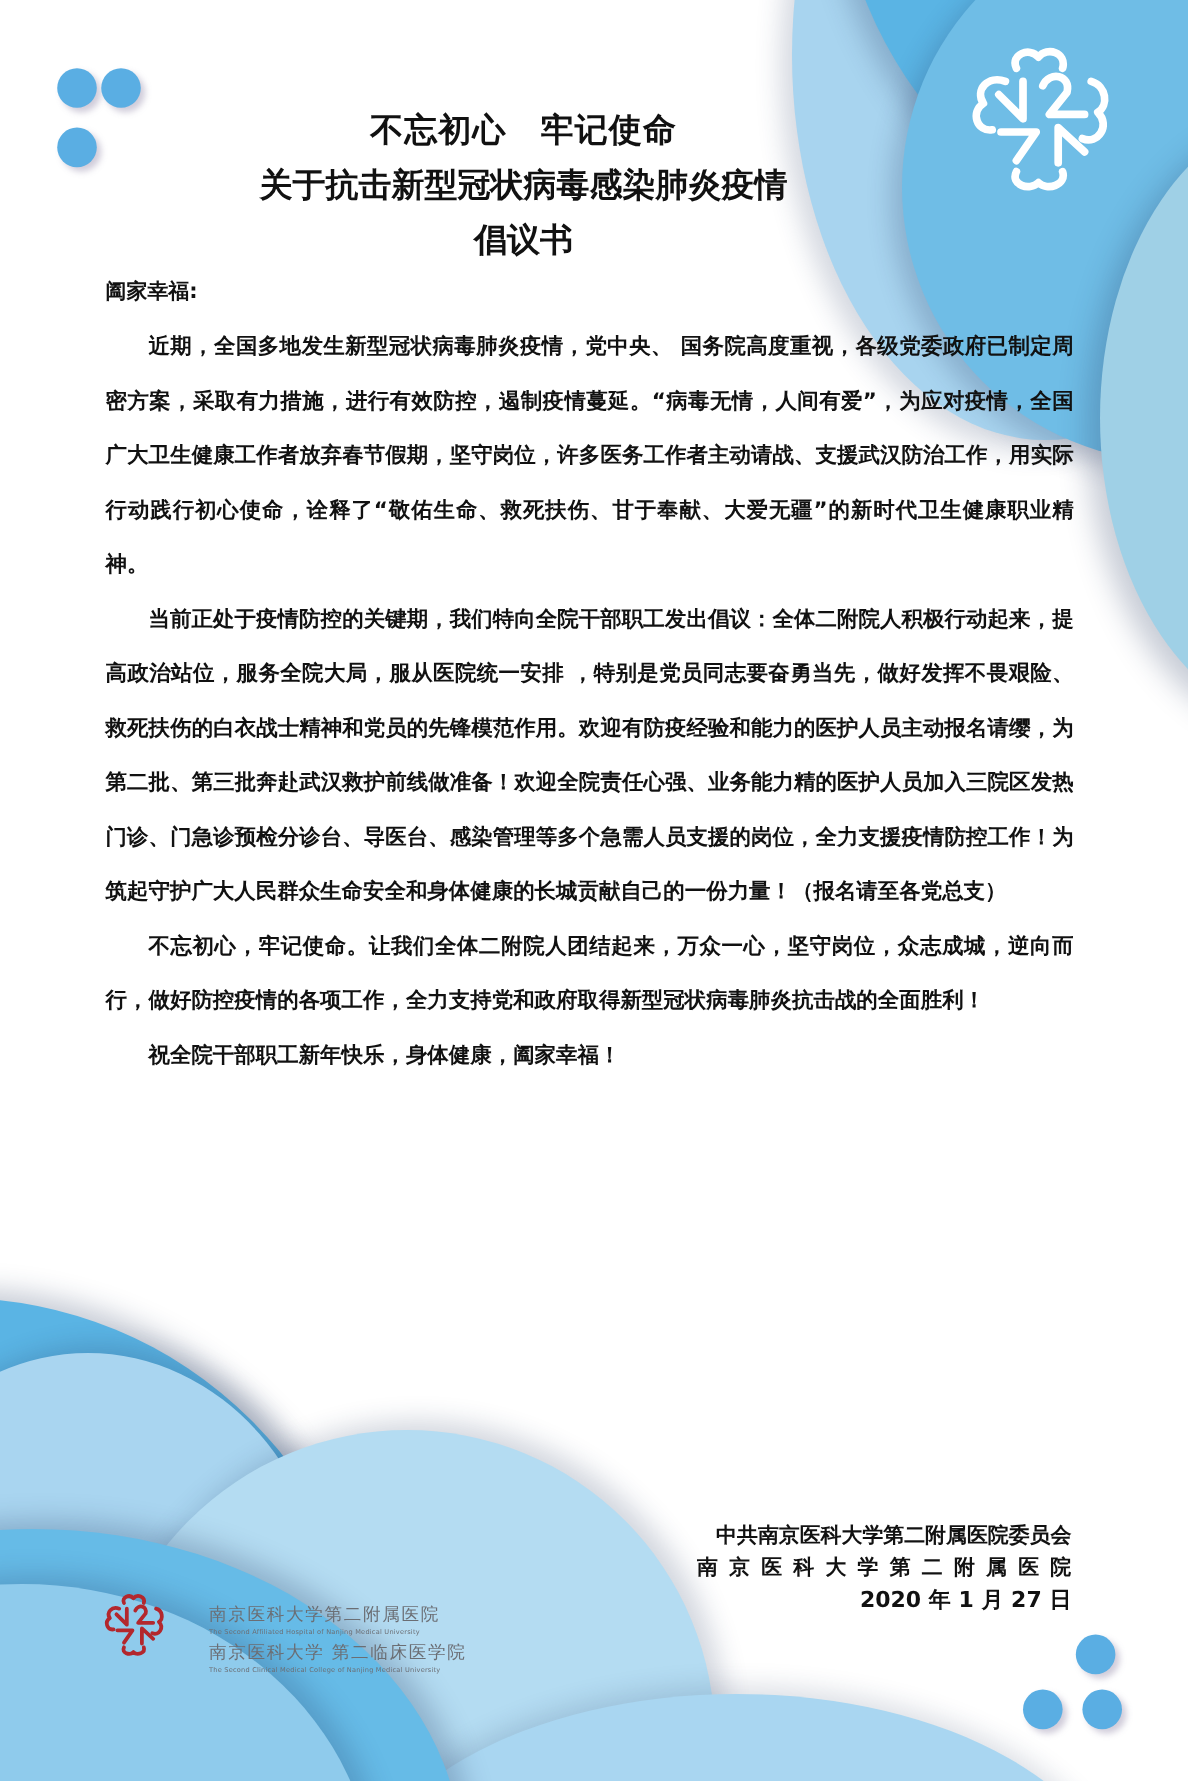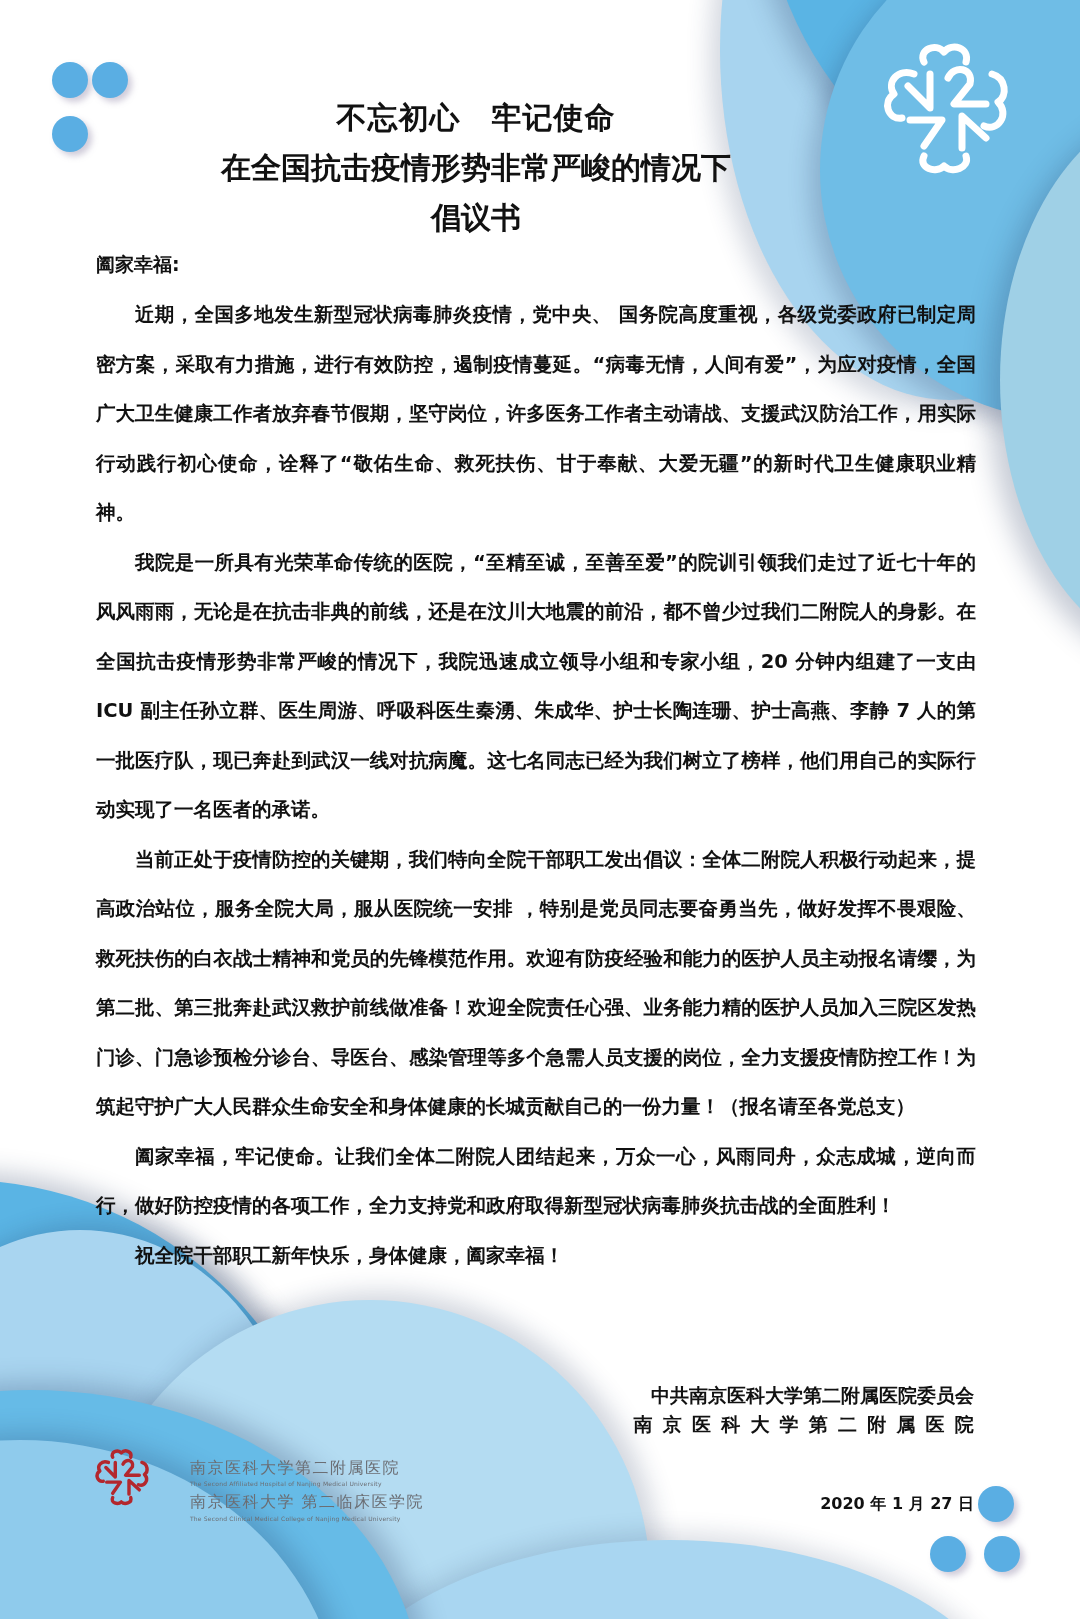--- a/index.html
+++ b/index.html
@@ -37,21 +37,21 @@
     .salutation { position: absolute; left: 96px; top: 252px; font-size: 19px; font-weight: bold; }
     .body-text {
       position: absolute; left: 96px; top: 290px; width: 880px;
       font-size: 19.5px; font-weight: bold; line-height: 49.5px; text-align: justify;
     }
     .body-text p { margin: 0 0 0 0; text-indent: 2em; }
 
     .sign { position: absolute; right: 106px; text-align: right; font-weight: bold; font-size: 19px; }
     .s1 { top: 1383px; text-align: right; }
     .s2 { top: 1412px; letter-spacing: 10.2px; margin-right: -10px; }
-    .s3 { top: 1494px; font-size: 16px; }
+    .s3 { top: 1441px; font-size: 20px; }
 
     .inst { position: absolute; left: 190px; color: #6b6e74; }
     .inst-cn { font-size: 16px; letter-spacing: 1.5px; }
     .inst-en { font-size: 6px; letter-spacing: 0.2px; }
   </style>
 </head>
 <body>
 
 <div class="deco tr2"></div>
 <div class="deco tr1"></div>
@@ -79,29 +79,28 @@
     <path d="M114 36 C128 40 130 58 120 64 C132 76 120 94 106 88"></path>
     <path d="M46 118 C40 130 58 136 66 128 C74 136 92 130 88 118"></path>
     <path d="M52 36 L52 70 L30 48"></path>
     <path d="M70 40 C76 26 96 30 92 46 L76 66 L108 66"></path>
     <path d="M32 82 L64 82 L46 108"></path>
     <path d="M84 110 L84 78 L108 100"></path>
   </g>
 </svg>
 
 <div class="title t1">不忘初心　牢记使命</div>
-<div class="title t2">在全国抗击疫情形势非常严峻的情况下</div>
+<div class="title t2">关于抗击新型冠状病毒感染肺炎疫情</div>
 <div class="title t3">倡议书</div>
 
 <div class="salutation">阖家幸福:</div>
 <div class="body-text">
   <p>近期，全国多地发生新型冠状病毒肺炎疫情，党中央、 国务院高度重视，各级党委政府已制定周密方案，采取有力措施，进行有效防控，遏制疫情蔓延。“病毒无情，人间有爱”，为应对疫情，全国广大卫生健康工作者放弃春节假期，坚守岗位，许多医务工作者主动请战、支援武汉防治工作，用实际行动践行初心使命，诠释了“敬佑生命、救死扶伤、甘于奉献、大爱无疆”的新时代卫生健康职业精神。</p>
-  <p>我院是一所具有光荣革命传统的医院，“至精至诚，至善至爱”的院训引领我们走过了近七十年的风风雨雨，无论是在抗击非典的前线，还是在汶川大地震的前沿，都不曾少过我们二附院人的身影。在全国抗击疫情形势非常严峻的情况下，我院迅速成立领导小组和专家小组，20 分钟内组建了一支由 ICU 副主任孙立群、医生周游、呼吸科医生秦湧、朱成华、护士长陶连珊、护士高燕、李静 7 人的第一批医疗队，现已奔赴到武汉一线对抗病魔。这七名同志已经为我们树立了榜样，他们用自己的实际行动实现了一名医者的承诺。</p>
   <p>当前正处于疫情防控的关键期，我们特向全院干部职工发出倡议：全体二附院人积极行动起来，提高政治站位，服务全院大局，服从医院统一安排 ，特别是党员同志要奋勇当先，做好发挥不畏艰险、救死扶伤的白衣战士精神和党员的先锋模范作用。欢迎有防疫经验和能力的医护人员主动报名请缨，为第二批、第三批奔赴武汉救护前线做准备！欢迎全院责任心强、业务能力精的医护人员加入三院区发热门诊、门急诊预检分诊台、导医台、感染管理等多个急需人员支援的岗位，全力支援疫情防控工作！为筑起守护广大人民群众生命安全和身体健康的长城贡献自己的一份力量！（报名请至各党总支）</p>
-  <p>阖家幸福，牢记使命。让我们全体二附院人团结起来，万众一心，风雨同舟，众志成城，逆向而行，做好防控疫情的各项工作，全力支持党和政府取得新型冠状病毒肺炎抗击战的全面胜利！</p>
+  <p>不忘初心，牢记使命。让我们全体二附院人团结起来，万众一心，坚守岗位，众志成城，逆向而行，做好防控疫情的各项工作，全力支持党和政府取得新型冠状病毒肺炎抗击战的全面胜利！</p>
   <p>祝全院干部职工新年快乐，身体健康，阖家幸福！</p>
 </div>
 
 <div class="sign s1">中共南京医科大学第二附属医院委员会</div>
 <div class="sign s2">南京医科大学第二附属医院</div>
 <div class="sign s3">2020 年 1 月 27 日</div>
 
 <svg class="logo-bottom" viewBox="0 0 140 140">
   <g fill="none" stroke="#b3272d" stroke-width="8" stroke-linecap="round" stroke-linejoin="round">
     <path d="M46 24 C40 12 58 4 66 14 C74 4 92 10 88 24"></path>

